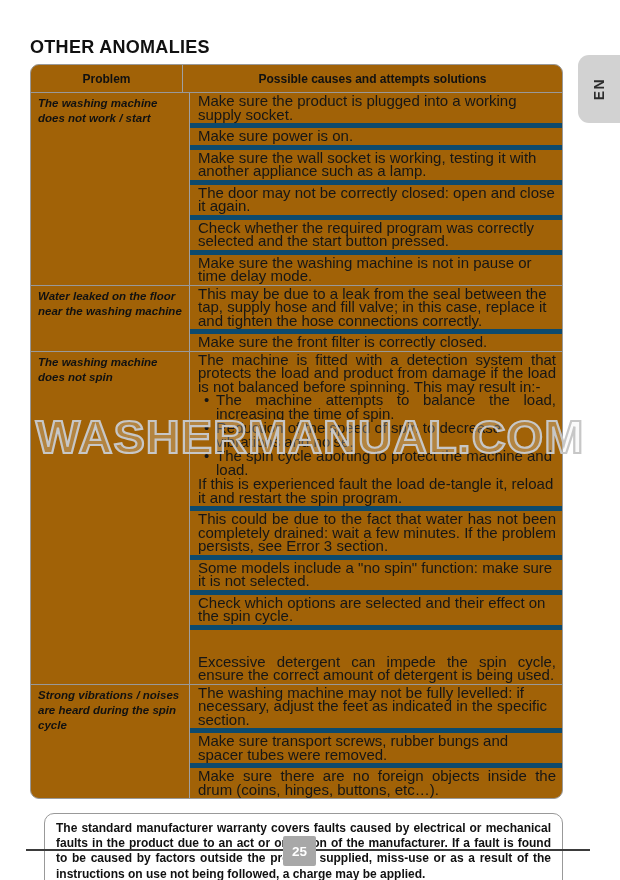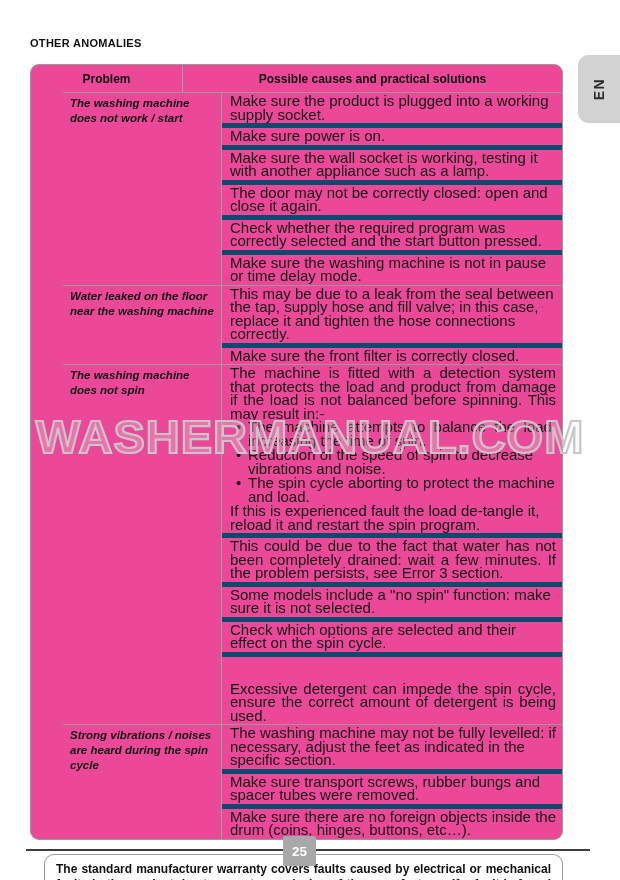--- a/index.html
+++ b/index.html
@@ -2,45 +2,45 @@
 <html><head>
 <meta charset="utf-8">
 <style>
   html,body { margin:0; padding:0; background:#ffffff; }
   .page {
     position:relative; width:620px; height:880px; background:#ffffff;
     font-family:"Liberation Sans", sans-serif; color:#1a1a1a; overflow:hidden;
   }
   .title {
     position:absolute; left:30px; top:37px;
-    font-size:11px; font-weight:bold; letter-spacing:0.3px; color:#111;
+    font-size:18px; font-weight:bold; letter-spacing:0.3px; color:#111;
   }
   
   .en-tab {
     position:absolute; right:0; top:55px; width:42px; height:68px;
     background:#d2d2d2; border-radius:11px 0 0 11px;
     display:flex; align-items:center; justify-content:center; z-index:2;
   }
   .en-tab span {
     transform:rotate(-90deg); font-weight:bold; font-size:14px;
     letter-spacing:1.5px; color:#2c2c2c;
   }
   
   .content { position:absolute; left:30px; top:64px; width:533px; }
   .ttable {
-    border:1.5px solid #999; border-radius:9px; overflow:hidden; background:#ec4899;
+    border:1.5px solid #999; border-radius:9px; overflow:hidden; background:#a16207;
   }
   .thead { display:flex; min-height:27px; }
   .thead .hcell {
     display:flex; align-items:center; justify-content:center;
     font-weight:bold; font-size:12px; color:#111; text-align:center; padding:4px 2px;
   }
   .hcell.c1 { width:147px; border-right:1px solid #a0a0a0; }
   .hcell.c2 { flex:1; }
-  .trow { display:flex; border-top:1.6px solid #999;margin-left:32px; }
+  .trow { display:flex; border-top:1.6px solid #999; }
   .cell-problem {
     width:147px; border-right:1px solid #a0a0a0; padding:3px 4px 3px 7px;
     font-weight:bold; font-style:italic; font-size:11.5px; line-height:15px; color:#111;
   }
   .cell-solutions { flex:1; display:flex; flex-direction:column; }
   .sol {
     padding:1px 6px 2px 8px; font-size:15px; line-height:13.5px; color:#161616;
   }
   .sol + .sol { border-top:5px solid #0c4a6e; }
   .sol.gap { padding-top:25px; }
@@ -88,21 +88,21 @@
   </div>
 
   <div class="watermark">WASHERMANUAL.COM</div>
 
   <div class="content">
 
     <div class="ttable">
 
       <div class="thead">
         <div class="hcell c1">Problem</div>
-        <div class="hcell c2">Possible causes and practical solutions</div>
+        <div class="hcell c2">Possible causes and attempts solutions</div>
       </div>
 
       <div class="trow">
         <div class="cell-problem">The washing machine does not work / start</div>
         <div class="cell-solutions">
           <div class="sol">Make sure the product is plugged into a working supply socket.</div>
           <div class="sol">Make sure power is on.</div>
           <div class="sol">Make sure the wall socket is working, testing it with another appliance such as a lamp.</div>
           <div class="sol">The door may not be correctly closed: open and close it again.</div>
           <div class="sol">Check whether the required program was correctly selected and the start button pressed.</div>

